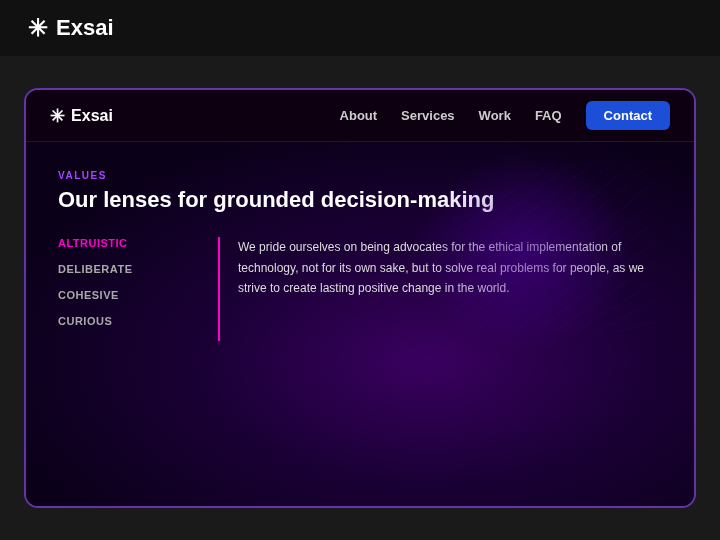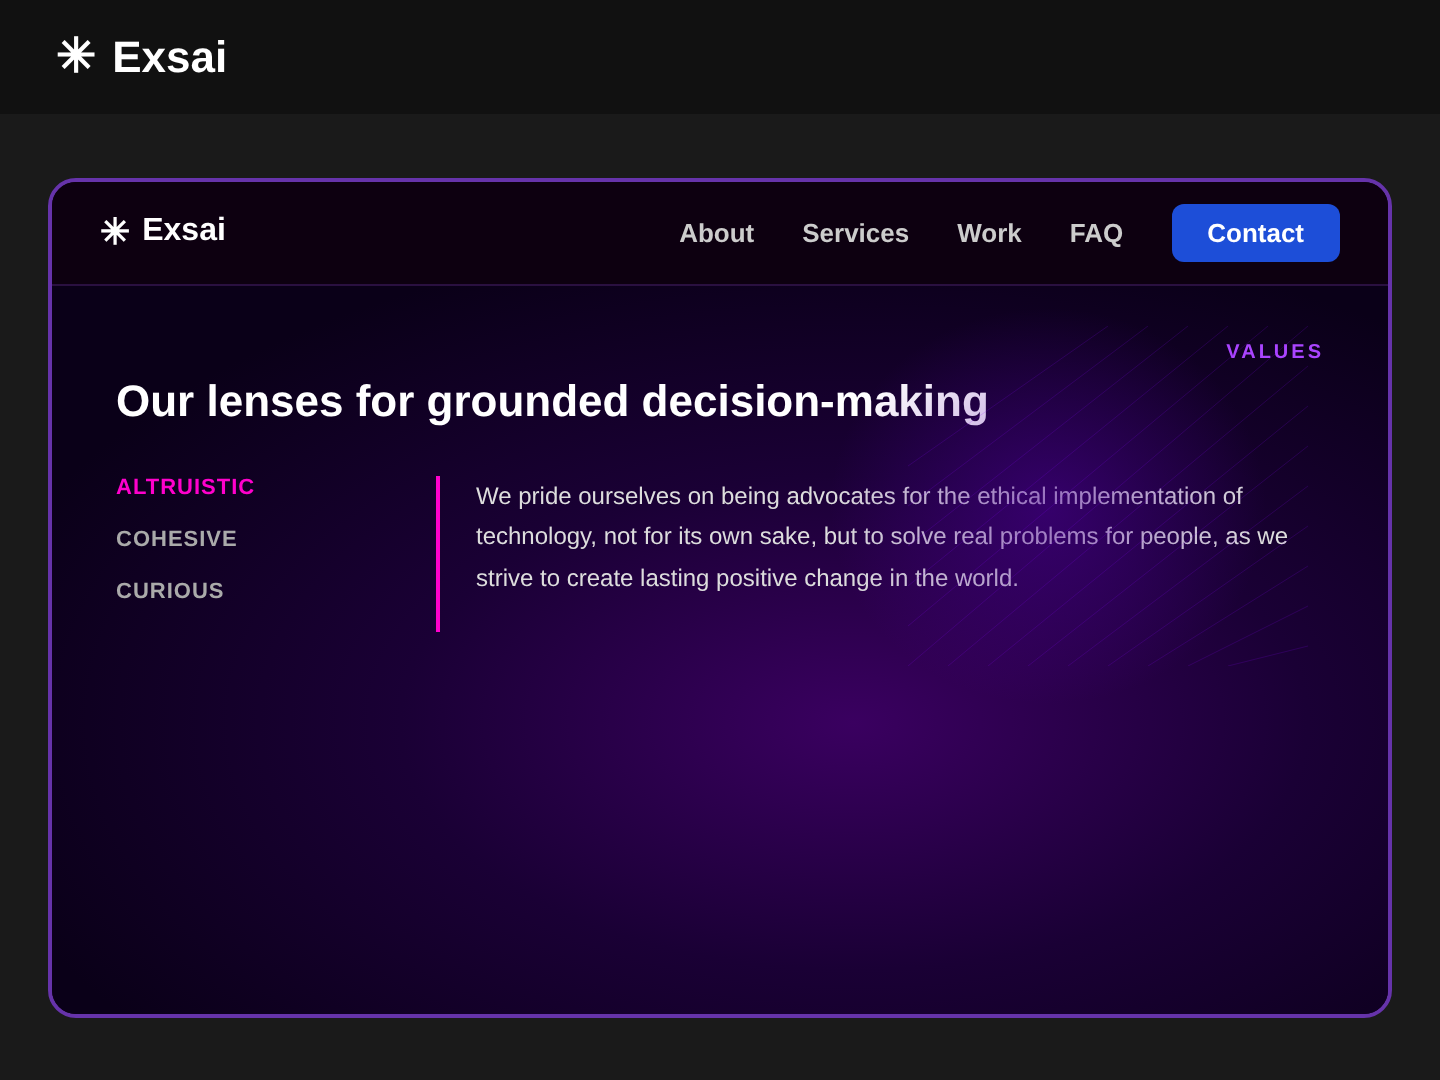--- a/index.html
+++ b/index.html
@@ -150,21 +150,20 @@
     }
 
     
     .values-label {
       color: #aa44ff;
       font-size: 10px;
       font-weight: 700;
       letter-spacing: 1.5px;
       text-transform: uppercase;
       margin-bottom: 6px;
-      text-align: right;
     }
 
     
     .main-heading {
       color: white;
       font-size: 22px;
       font-weight: 900;
       margin-bottom: 24px;
       line-height: 1.2;
     }
@@ -261,20 +260,21 @@
         </g>
       </svg>
 
       <div class="values-label">VALUES</div>
       <h1 class="main-heading">Our lenses for grounded decision-making</h1>
 
       <div class="content-row">
 
         <div class="left-col">
           <div class="value-item active">ALTRUISTIC</div>
+          <div class="value-item inactive">DELIBERATE</div>
           <div class="value-item inactive">COHESIVE</div>
           <div class="value-item inactive">CURIOUS</div>
         </div>
 
         <div class="right-col">
           <p>We pride ourselves on being advocates for the ethical implementation of technology, not for its own sake, but to solve real problems for people, as we strive to create lasting positive change in the world.</p>
         </div>
       </div>
     </div>
 

